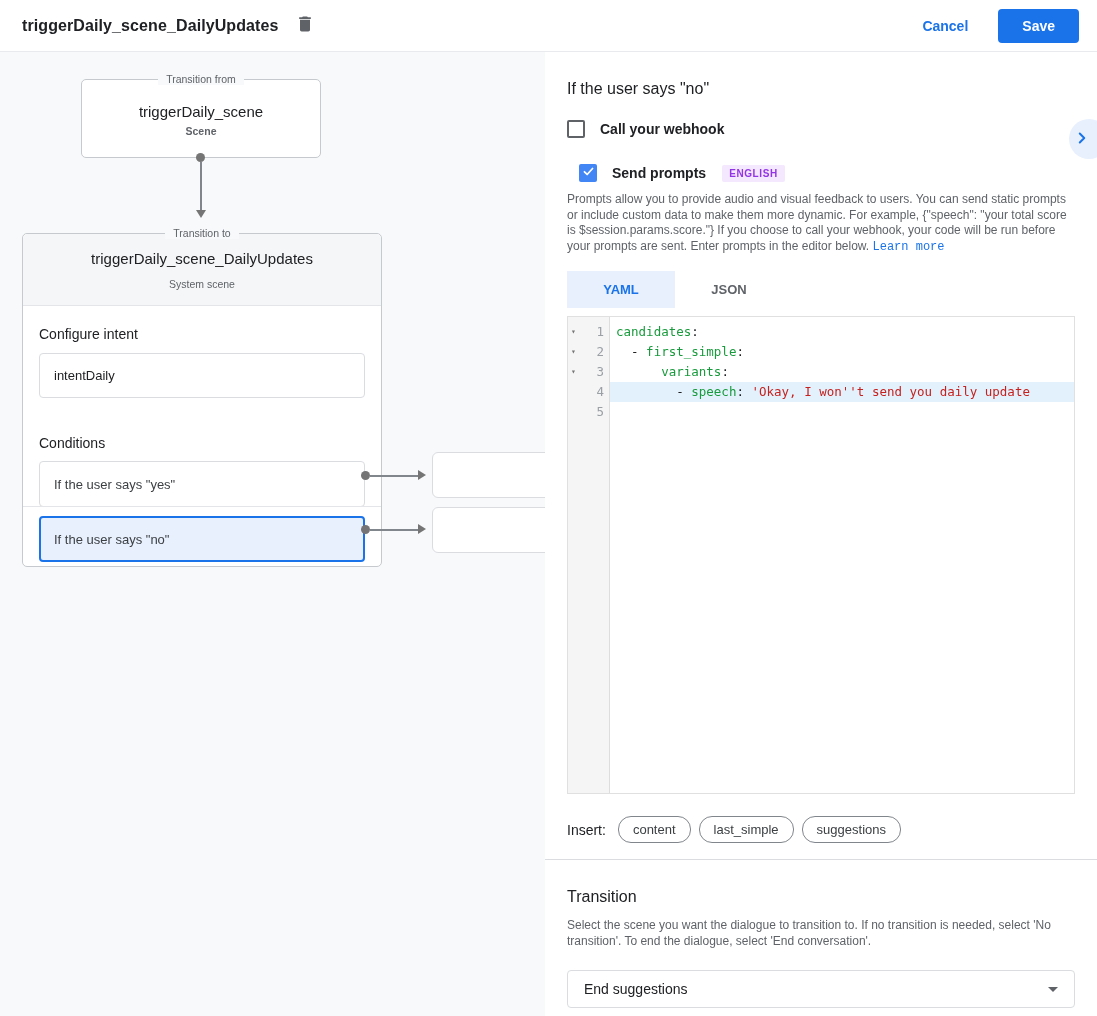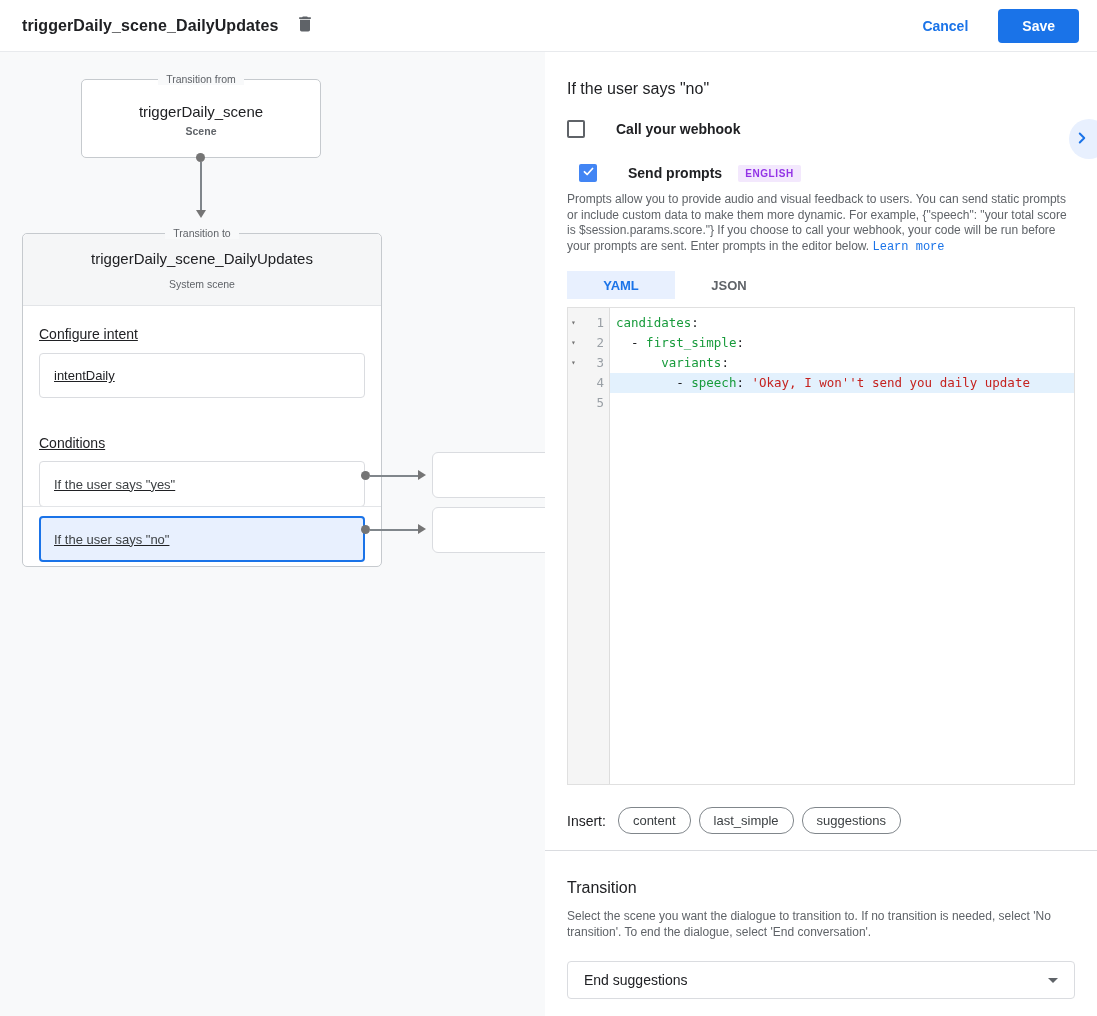--- a/index.html
+++ b/index.html
@@ -35,21 +35,21 @@
   .hline { position:absolute; height:1.5px; background:#80868b; }
   .arrow-down { position:absolute; width:0; height:0; border-left:5px solid transparent;
     border-right:5px solid transparent; border-top:8px solid #757575; }
   .arrow-right { position:absolute; width:0; height:0; border-top:5px solid transparent;
     border-bottom:5px solid transparent; border-left:8px solid #757575; }
 
   .to-box { left:22px; top:181px; width:360px; height:334px; background:#fff; }
   .to-header { height:72px; background:#f5f6f7; border-bottom:1px solid #e3e5e8; border-radius:5px 5px 0 0; }
   .to-title { padding-top:16px; text-align:center; font-size:15px; color:#202124; }
   .to-sub { margin-top:11px; text-align:center; font-size:10.5px; color:#5f6368; }
-  .to-body { position:relative; padding:0 16px;text-decoration:underline; }
+  .to-body { position:relative; padding:0 16px; }
   .section-label { font-size:14px; color:#202124; }
   .cfg-label { margin-top:20px; }
   .intent-input { margin-top:11px; height:45px; border:1px solid #dadce0; border-radius:4px;
     background:#fff; display:flex; align-items:center; padding:0 14px; font-size:13px; color:#202124; }
   .to-divider { position:absolute; left:0; right:0; top:180px; height:1px; background:#e3e5e8; }
   .cond-label { margin-top:37px; }
   .cond-row { margin-top:0; height:46px; border:1px solid #dadce0; border-radius:4px; background:#fff;
     display:flex; align-items:center; padding:0 14px; font-size:13px; color:#3c4043; cursor:pointer; }
   .cond-row.first { margin-top:10px; }
   .cond-row + .cond-row { margin-top:9px; }
@@ -61,29 +61,29 @@
   .panel-inner { padding:28px 22px 0 22px; }
   .panel-heading { font-size:16px; color:#202124; }
   .expand-btn { position:absolute; top:67px; right:-12px; width:40px; height:40px; border-radius:50%;
     background:#e8f0fe; border:none; cursor:pointer; display:flex; align-items:center; justify-content:center; padding-right:14px; }
 
   .check-row { display:flex; align-items:center; margin-top:22px; }
   .check-row.second { margin-top:26px;padding-left:12px; }
   .checkbox { width:18px; height:18px; border-radius:2px; flex:none; }
   .checkbox.unchecked { border:2px solid #5f6368; background:#fff; }
   .checkbox.checked { background:#4285f4; display:flex; align-items:center; justify-content:center; }
-  .check-label { margin-left:31px; font-size:14px; font-weight:600; color:#202124; }
+  .check-label { margin-left:15px; font-size:14px; font-weight:600; color:#202124; }
   .lang-badge { margin-left:16px; background:#f3e8fd; color:#9334e6; font-size:10px; font-weight:600;
     letter-spacing:.6px; padding:3px 7px; border-radius:2px; }
 
   .desc { margin-top:10px; font-size:12px; line-height:15.5px; color:#5f6368; max-width:520px; }
   .link { color:#1a73e8; text-decoration:none; cursor:pointer;font-family:Liberation Mono, monospace; }
 
   .tabs { margin-top:16px; display:flex; }
-  .tab { width:108px; height:28px; display:flex; align-items:center; justify-content:center;
+  .tab { width:108px; height:37px; display:flex; align-items:center; justify-content:center;
     font-size:13px; font-weight:600; color:#5f6368; cursor:pointer; }
   .tab.active { background:#e8f0fe; color:#1a73e8; }
 
   .editor { margin-top:8px; height:478px; border:1px solid #e0e0e0; display:flex;
     font-family:"DejaVu Sans Mono", monospace; font-size:12.5px; line-height:20px; }
   .gutter { width:42px; flex:none; background:#f5f5f5; border-right:1px solid #ddd; padding-top:5px; }
   .gut-row { height:20px; display:flex; align-items:center; justify-content:space-between; padding:0 5px 0 3px; }
   .fold { font-size:8px; color:#757575; width:10px; }
   .lnum { color:#9aa0a6; font-size:12.5px; text-align:right; flex:1; }
   .code { flex:1; padding-top:5px; overflow:hidden; }

